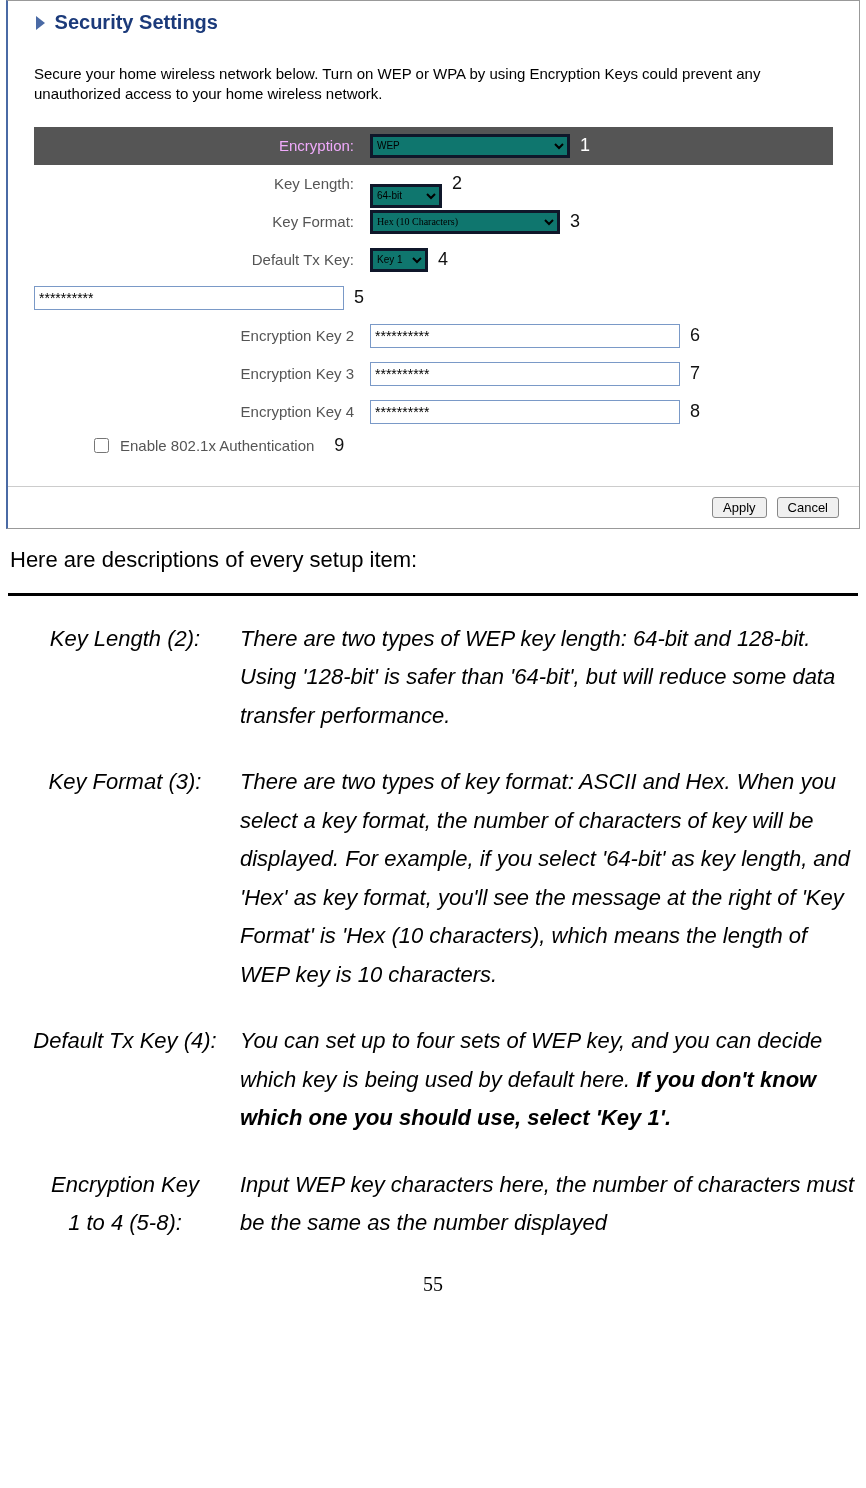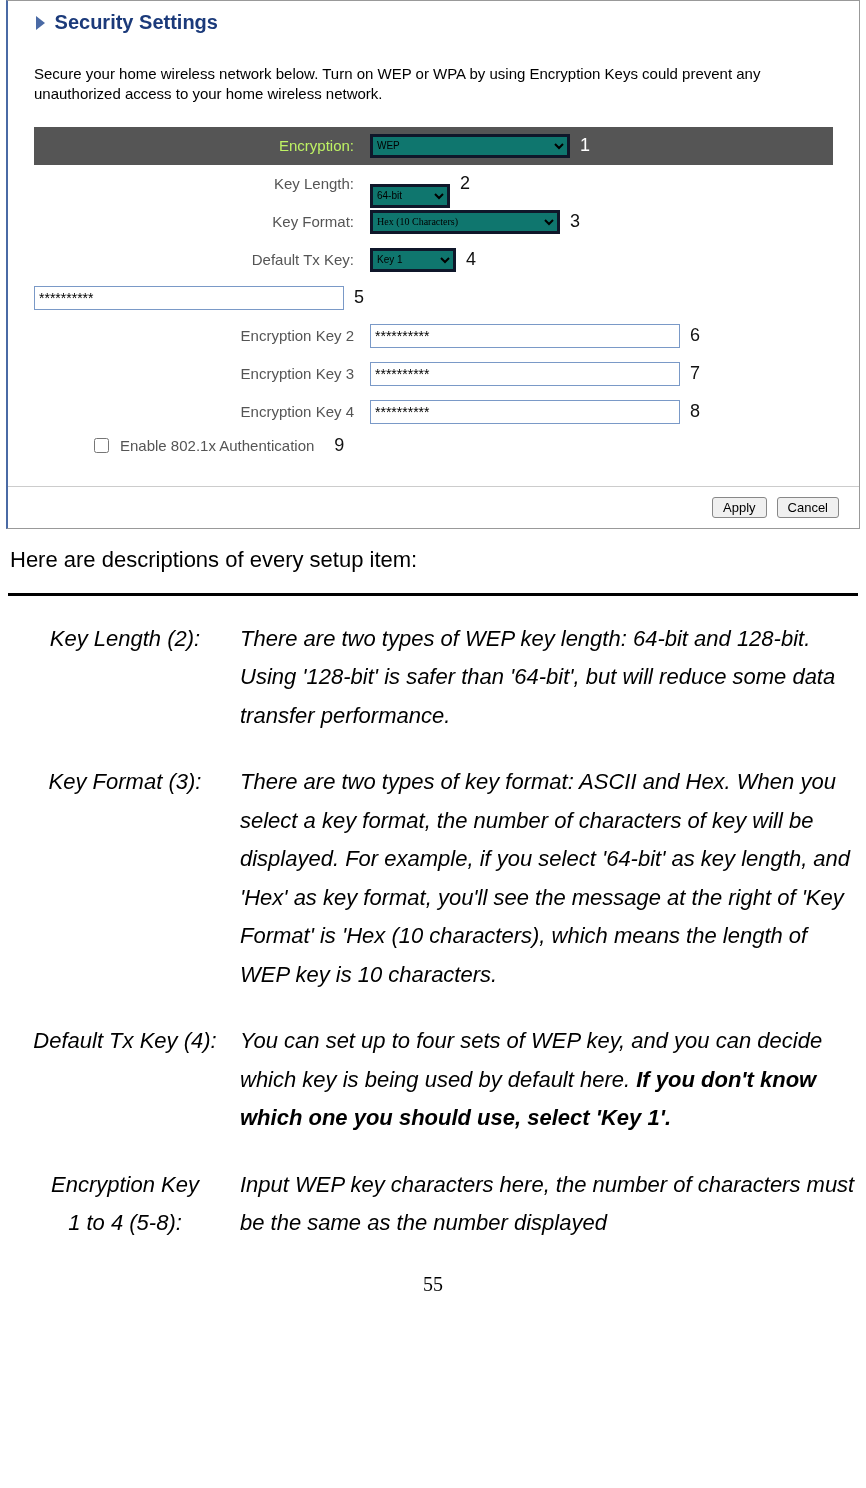--- a/index.html
+++ b/index.html
@@ -62,38 +62,38 @@
     color: #fff;
   }
   .form-label {
     width: 320px;
     text-align: right;
     padding-right: 16px;
     font-family: Verdana, Geneva, sans-serif;
     font-size: 15px;
     color: #555;
   }
-  .form-row.header .form-label { color:#bef264;text-align:right; }
+  .form-row.header .form-label { color:#f0abfc;text-align:right; }
   .form-field {
     flex: 1;
     display: flex;
     align-items: center;
     gap: 10px;
   }
   select {
     font-family: Verdana, Geneva, sans-serif;
     font-size: 10px;
     border: 3px solid #0f172a;
     background: #0f766e;
     height: 24px;
   }
   select.enc { width: 200px; }
-  select.kl  { width: 80px; margin-top: 24px; }
+  select.kl  { width: 72px; margin-top: 24px; }
   select.kf  { width: 190px; font-family: Liberation Serif, serif; }
-  select.dt  { width: 86px; }
+  select.dt  { width: 58px; }
   input[type="text"].key {
     width: 300px;
     height: 22px;
     font-family: Verdana, Geneva, sans-serif;
     font-size: 14px;
     border: 1px solid #7a99c7;
     padding: 0 4px;
     background:#fff;
   }
   .callout {

